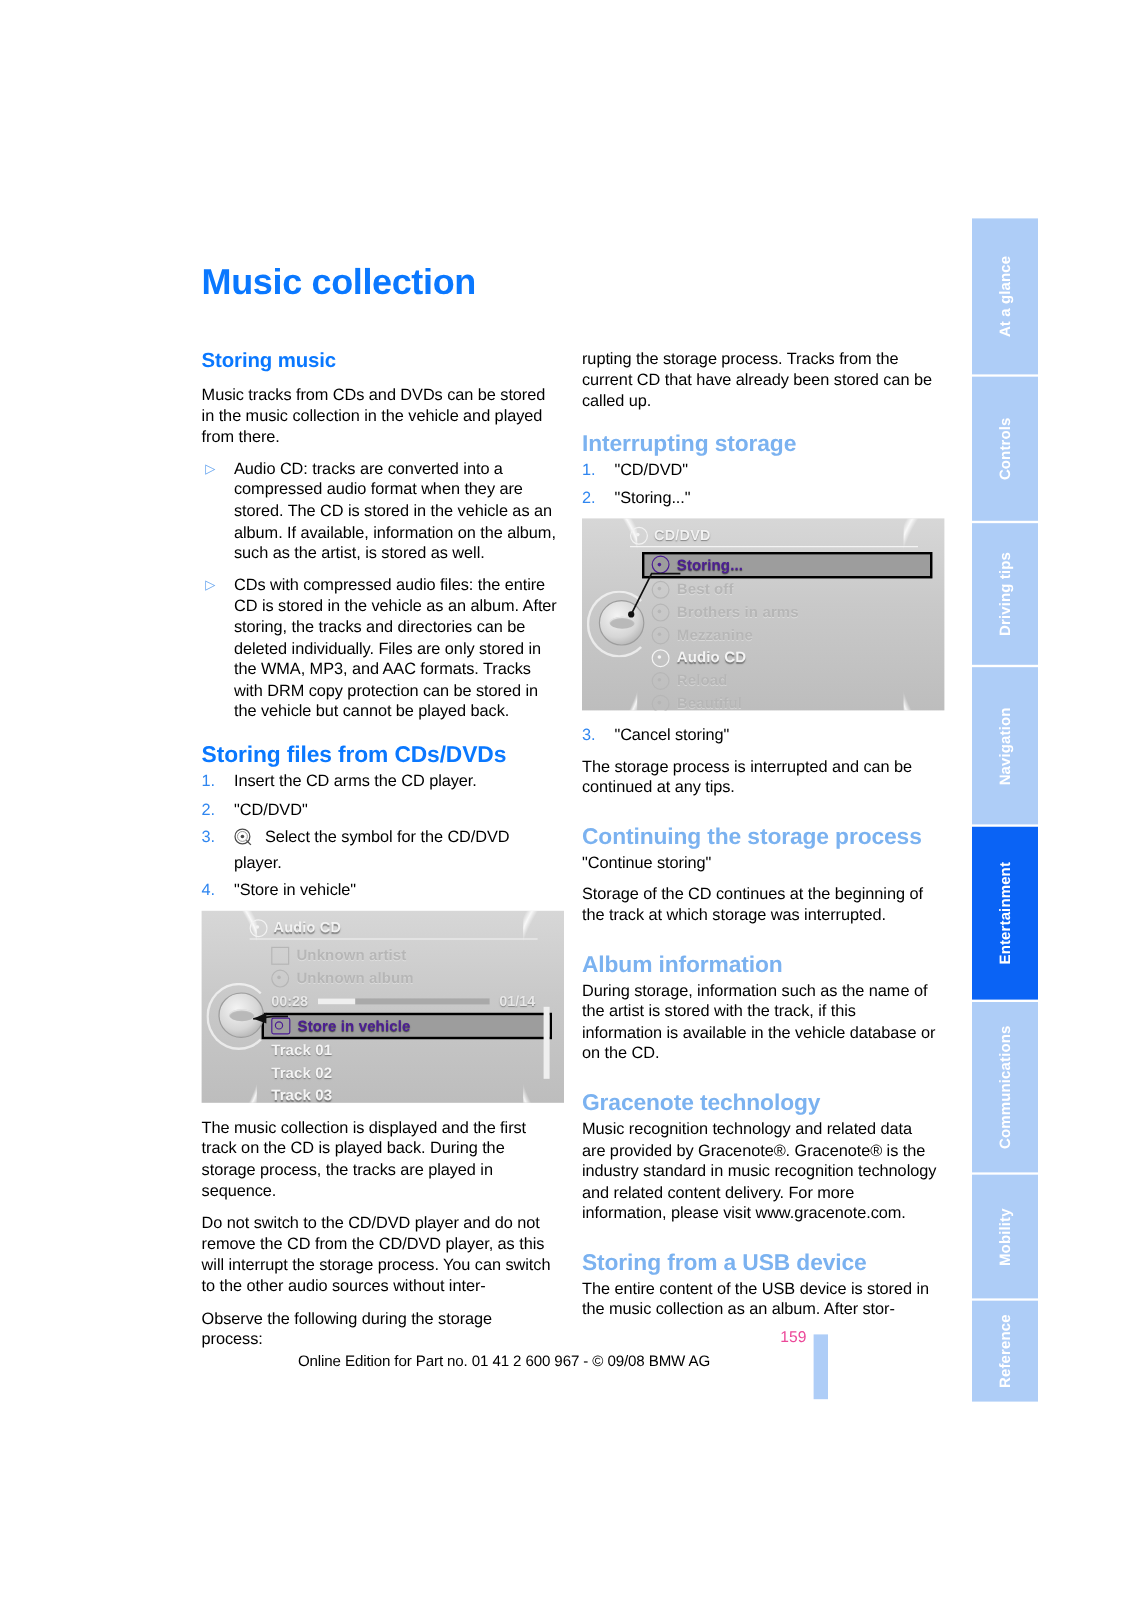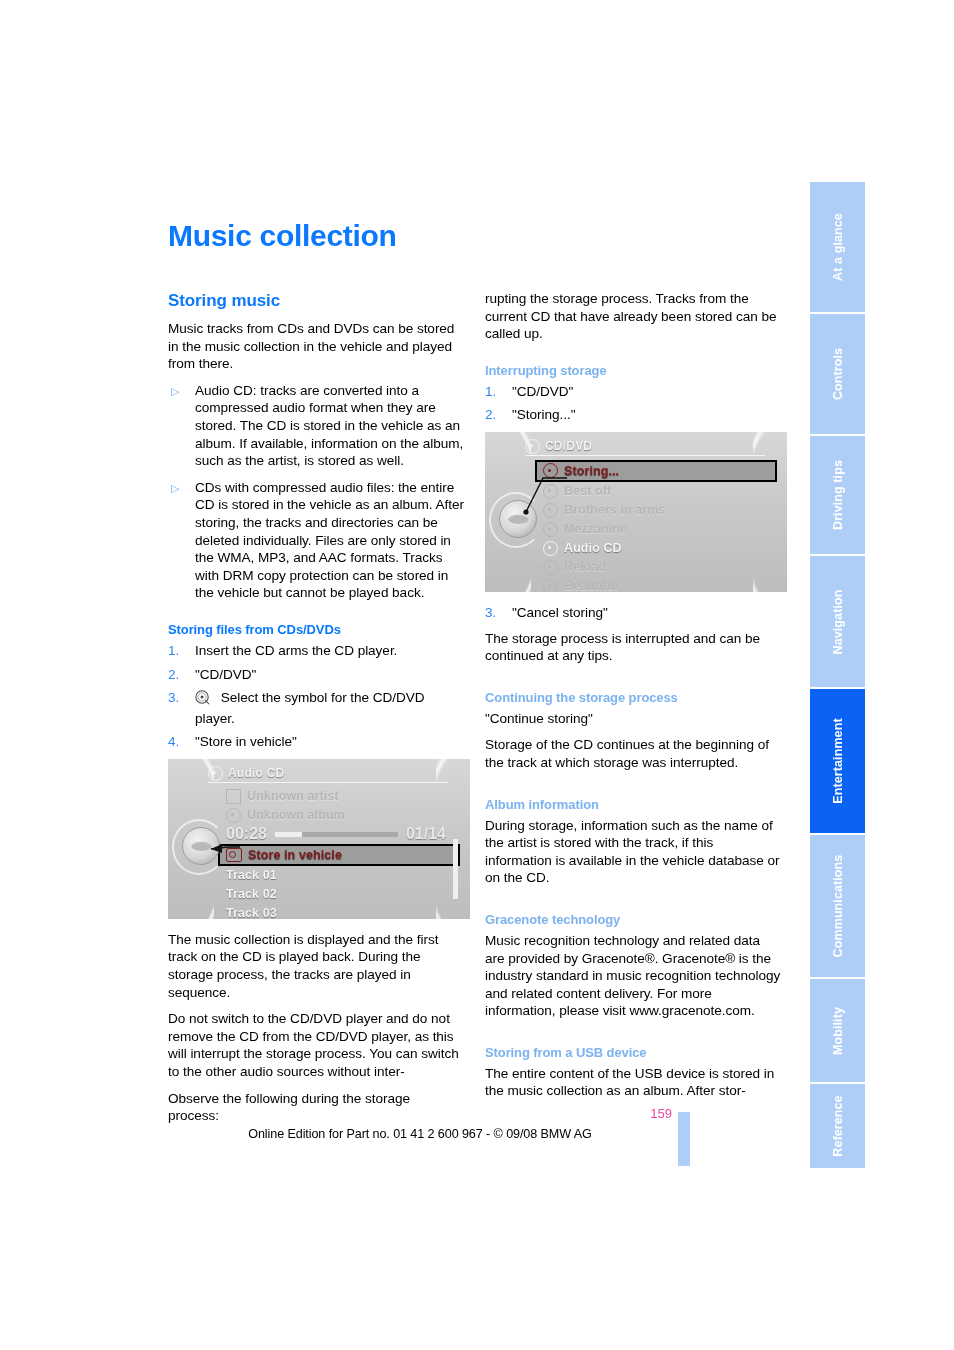--- a/index.html
+++ b/index.html
@@ -49,21 +49,21 @@
   h2.sec {
     margin: 0 0 9px 0;
     font-size: 17px;
     font-weight: bold;
     color: #0a78ff;
     line-height: 21px;
     letter-spacing: -0.1px;
   }
   h3.sub {
     margin: 0 0 3px 0;
-    font-size: 13px;
+    font-size: 19px;
     font-weight: bold;
     color: #0a78ff;
     line-height: 19px;
     letter-spacing: -0.1px;
   }
   h3.sub.light {
     color: #7bb2f0;
   }
   p.body {
     margin: 0 0 9px 0;
@@ -185,21 +185,21 @@
     align-items: center;
     gap: 6px;
     font-size: 12.5px;
     font-weight: bold;
     letter-spacing: 0.1px;
     white-space: nowrap;
   }
   .idrive .row.dim  { color: #b6b6b6; text-shadow: 0 1px 0 rgba(255,255,255,0.35); }
   .idrive .row.norm { color: #f4f4f4; text-shadow: 0 1px 1px rgba(70,70,70,0.6); }
   .idrive .row.sel {
-    color: #7f1d1d;
+    color: #4c1d95;
     background: #9d9d9d;
     border: 2px solid #000;
     box-sizing: border-box;
     padding-left: 6px;
     margin-left: -8px;
     margin-right: -14px;
     height: 22px;
     text-shadow: 0 1px 1px rgba(40,40,40,0.8);
   }
   .idrive .cdglyph {
@@ -238,21 +238,21 @@
     position: absolute;
     left: 2px; top: 2px;
     width: 5px; height: 5px;
     border-radius: 50%;
     border: 1.2px solid currentColor;
   }
   .idrive .timerow {
     height: 19px;
     display: flex;
     align-items: center;
-    font-size: 16px;
+    font-size: 12px;
     font-weight: bold;
     color: #e8e8e8;
     text-shadow: 0 1px 1px rgba(70,70,70,0.55);
   }
   .idrive .prog {
     flex: 1;
     height: 5px;
     margin: 0 8px;
     background: #a9a9a9;
     position: relative;

